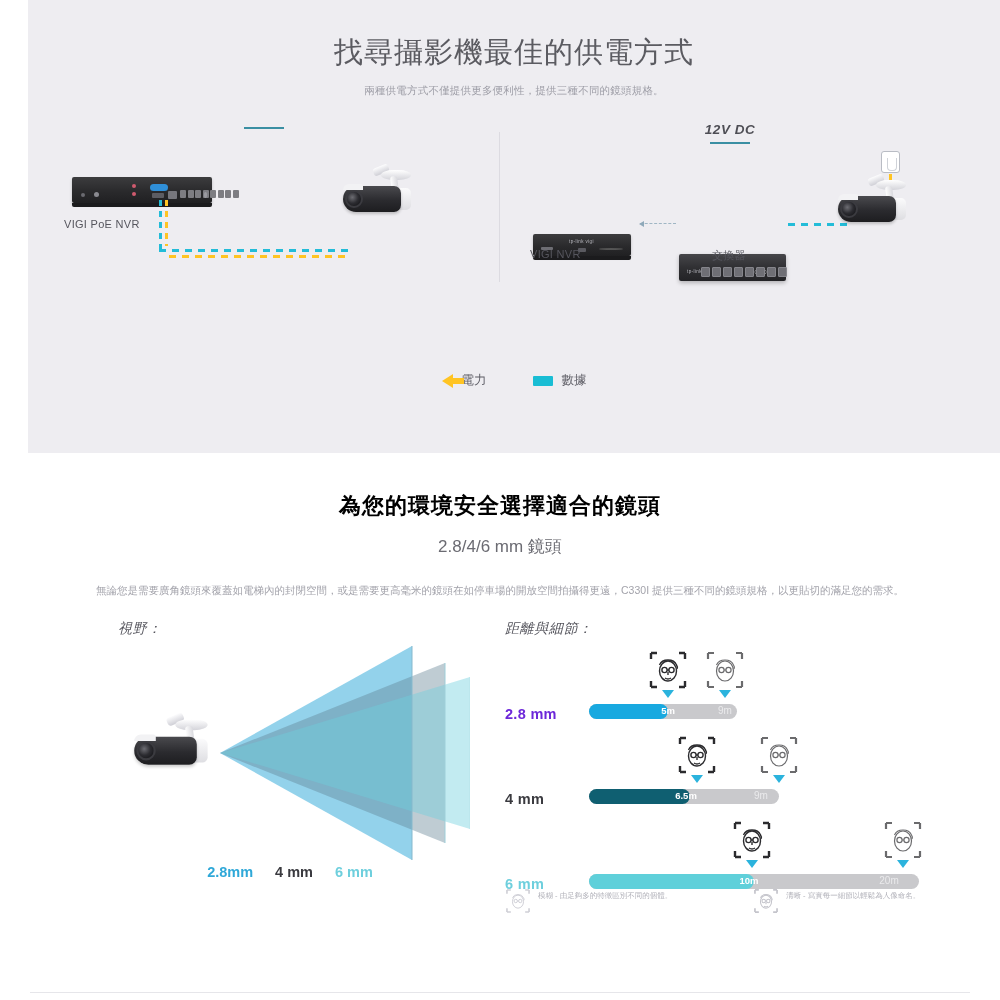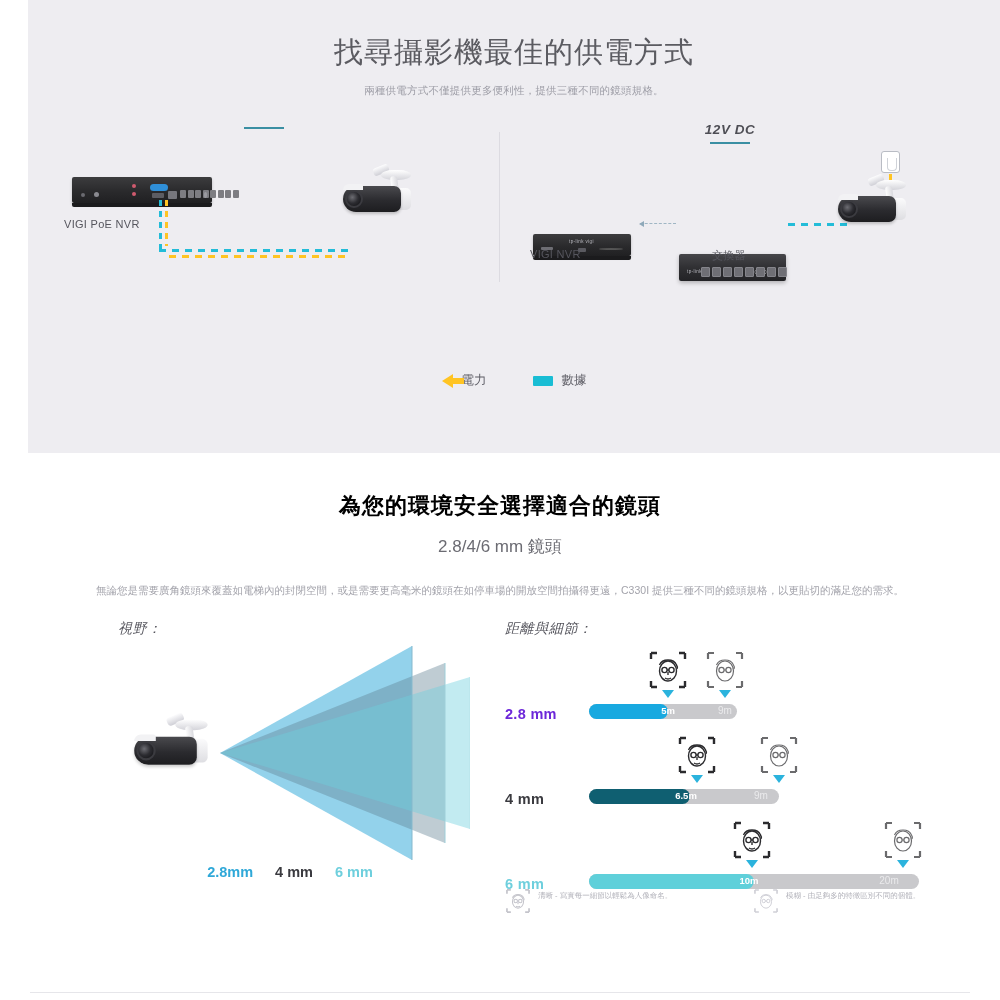--- a/index.html
+++ b/index.html
@@ -511,47 +511,47 @@
               </g>
             </svg>
           </span>
         </div>
       </div>
 
       <div class="legend2">
         <div class="lg2-item">
           <span>
             <svg width="26" height="26" viewBox="0 0 40 40">
-              <g fill="none" stroke="#c4c4cb" stroke-width="1.6">
-                <path d="M3,3 h6 M3,3 v6 M37,3 h-6 M37,3 v6 M3,37 h6 M3,37 v-6 M37,37 h-6 M37,37 v-6" stroke-width="2.6"></path>
-                <ellipse cx="20" cy="21" rx="8.5" ry="10"></ellipse>
-                <path d="M11.5,15 q2-5 8.5-5 q6.5,0 8.5,5 q1.5,2 0.5,4"></path>
-                <circle cx="16.5" cy="20" r="2.6"></circle>
-                <circle cx="23.5" cy="20" r="2.6"></circle>
-                <path d="M19.1,20 h1.8"></path>
-                <path d="M20,22 v3"></path>
-                <path d="M17,28 q3,2 6,0"></path>
-              </g>
-            </svg>
-          </span>
-          <span class="lg2-text">清晰 - 寫實每一細節以輕鬆為人像命名。</span>
+              <g fill="none" stroke="#cfcfd6" stroke-width="1.5">
+                <path d="M3,3 h6 M3,3 v6 M37,3 h-6 M37,3 v6 M3,37 h6 M3,37 v-6 M37,37 h-6 M37,37 v-6" stroke-width="2.5"></path>
+                <ellipse cx="20" cy="21" rx="8.5" ry="10"></ellipse>
+                <path d="M11.5,15 q2-5 8.5-5 q6.5,0 8.5,5 q1.5,2 0.5,4"></path>
+                <circle cx="16.5" cy="20" r="2.6"></circle>
+                <circle cx="23.5" cy="20" r="2.6"></circle>
+                <path d="M19.1,20 h1.8"></path>
+              </g>
+            </svg>
+          </span>
+          <span class="lg2-text">模糊 - 由足夠多的特徵區別不同的個體。</span>
         </div>
         <div class="lg2-item">
           <span>
             <svg width="26" height="26" viewBox="0 0 40 40">
-              <g fill="none" stroke="#cfcfd6" stroke-width="1.5">
-                <path d="M3,3 h6 M3,3 v6 M37,3 h-6 M37,3 v6 M3,37 h6 M3,37 v-6 M37,37 h-6 M37,37 v-6" stroke-width="2.5"></path>
-                <ellipse cx="20" cy="21" rx="8.5" ry="10"></ellipse>
-                <path d="M11.5,15 q2-5 8.5-5 q6.5,0 8.5,5 q1.5,2 0.5,4"></path>
-                <circle cx="16.5" cy="20" r="2.6"></circle>
-                <circle cx="23.5" cy="20" r="2.6"></circle>
-                <path d="M19.1,20 h1.8"></path>
-              </g>
-            </svg>
-          </span>
-          <span class="lg2-text">模糊 - 由足夠多的特徵區別不同的個體。</span>
+              <g fill="none" stroke="#c4c4cb" stroke-width="1.6">
+                <path d="M3,3 h6 M3,3 v6 M37,3 h-6 M37,3 v6 M3,37 h6 M3,37 v-6 M37,37 h-6 M37,37 v-6" stroke-width="2.6"></path>
+                <ellipse cx="20" cy="21" rx="8.5" ry="10"></ellipse>
+                <path d="M11.5,15 q2-5 8.5-5 q6.5,0 8.5,5 q1.5,2 0.5,4"></path>
+                <circle cx="16.5" cy="20" r="2.6"></circle>
+                <circle cx="23.5" cy="20" r="2.6"></circle>
+                <path d="M19.1,20 h1.8"></path>
+                <path d="M20,22 v3"></path>
+                <path d="M17,28 q3,2 6,0"></path>
+              </g>
+            </svg>
+          </span>
+          <span class="lg2-text">清晰 - 寫實每一細節以輕鬆為人像命名。</span>
         </div>
       </div>
     </div>
   </section>
 
   <div class="bottom-rule"></div>
 </div>
 
 </body></html>

